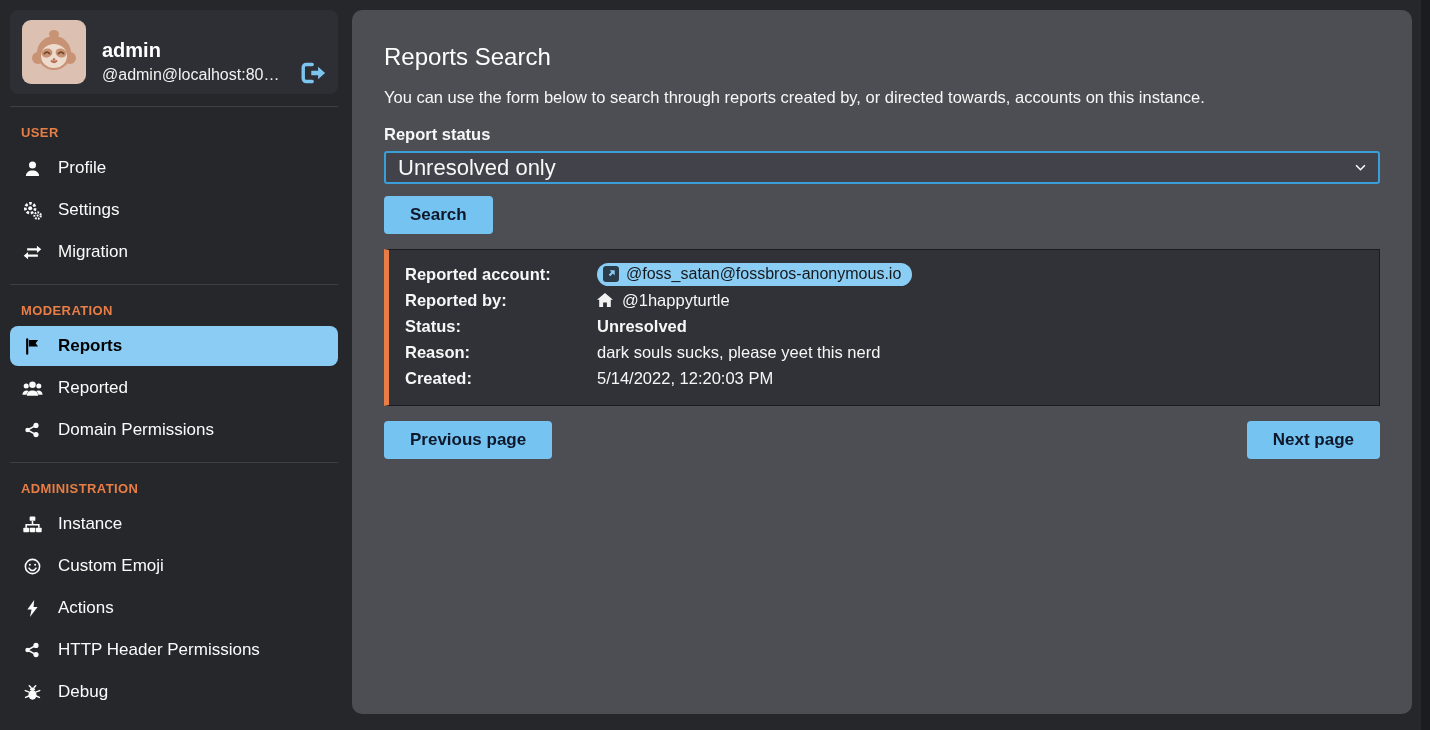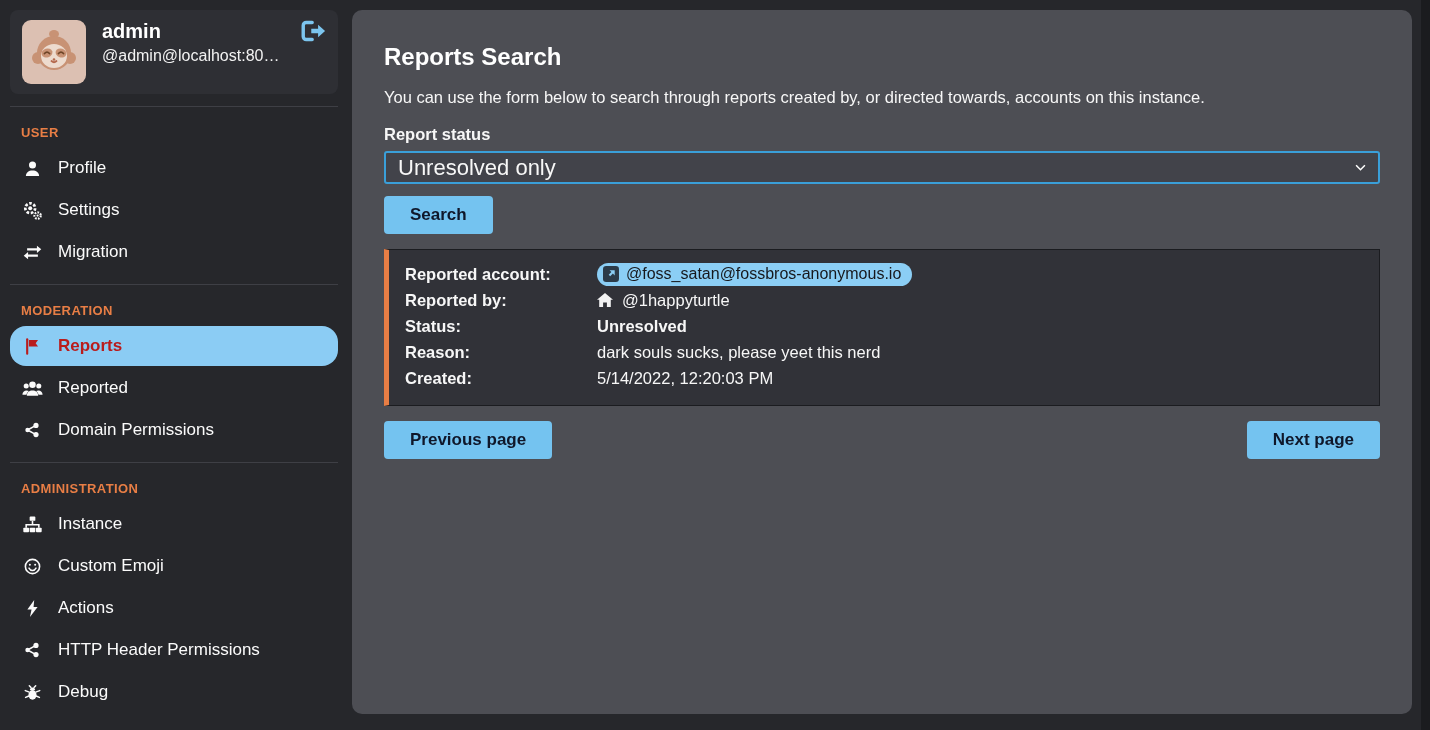--- a/index.html
+++ b/index.html
@@ -12,21 +12,21 @@
   .page { display: flex; width: 1430px; height: 730px; }
 
   
   .sidebar { width: 348px; flex-shrink: 0; padding-top: 10px; }
   .user-card {
     margin: 0 10px;
     background: #2e2f34;
     border-radius: 8px;
     padding: 10px 12px;
     display: flex;
-    align-items: flex-start;
+    align-items: flex-end;
     gap: 16px;
     cursor: pointer;
   }
   .avatar { width: 64px; height: 64px; flex-shrink: 0; }
   .user-meta { min-width: 0; }
   .user-name { font-size: 20px; font-weight: bold; color: #fff; margin-bottom: 4px; }
   .user-handle { font-size: 16px; color: #f2f2f2; white-space: nowrap; }
   .logout { margin-left: auto; color: #7cc5ee; display: flex; cursor: pointer; }
 
   .divider { border: 0; border-top: 1px solid #3e3f45; margin: 12px 10px; }
@@ -42,36 +42,36 @@
     align-items: center;
     gap: 15px;
     padding: 10px 11px;
     margin: 0 10px 2px;
     font-size: 17px;
     color: #fbfbfb;
     border-radius: 8px;
     cursor: pointer;
   }
   .nav-item .icon { width: 22px; display: flex; justify-content: center; align-items: center; color: inherit; }
-  .nav-item.selected { background: #8bccf4; color: #b91c1c; font-weight: bold; border-radius: 16px; }
+  .nav-item.selected { background: #8bccf4; color: #000000; font-weight: bold; }
 
   
   .main-col { flex: 1; display: flex; min-width: 0; }
   .panel {
     flex: 1;
     margin: 10px 9px 16px 4px;
     background: #4d4e54;
     border-radius: 10px;
     padding: 33px 32px 30px;
     color: #f7f7f7;
     min-width: 0;
   }
   .right-strip { width: 9px; background: #1b1c1f; }
 
-  .panel h1 { font-size: 24px; font-weight: bold; margin: 0 0 17px; color: #fff; }
+  .panel h1 { font-size: 24px; font-weight: normal; margin: 0 0 17px; color: #fff; }
   .desc { font-size: 16.5px; margin-bottom: 18px; }
   .field-label { font-weight: bold; font-size: 16.5px; margin-bottom: 7px; }
   .select {
     height: 33px;
     background: #42434a;
     border: 2px solid #3a9fd9;
     border-radius: 3px;
     display: flex;
     align-items: center;
     padding: 0 12px;

